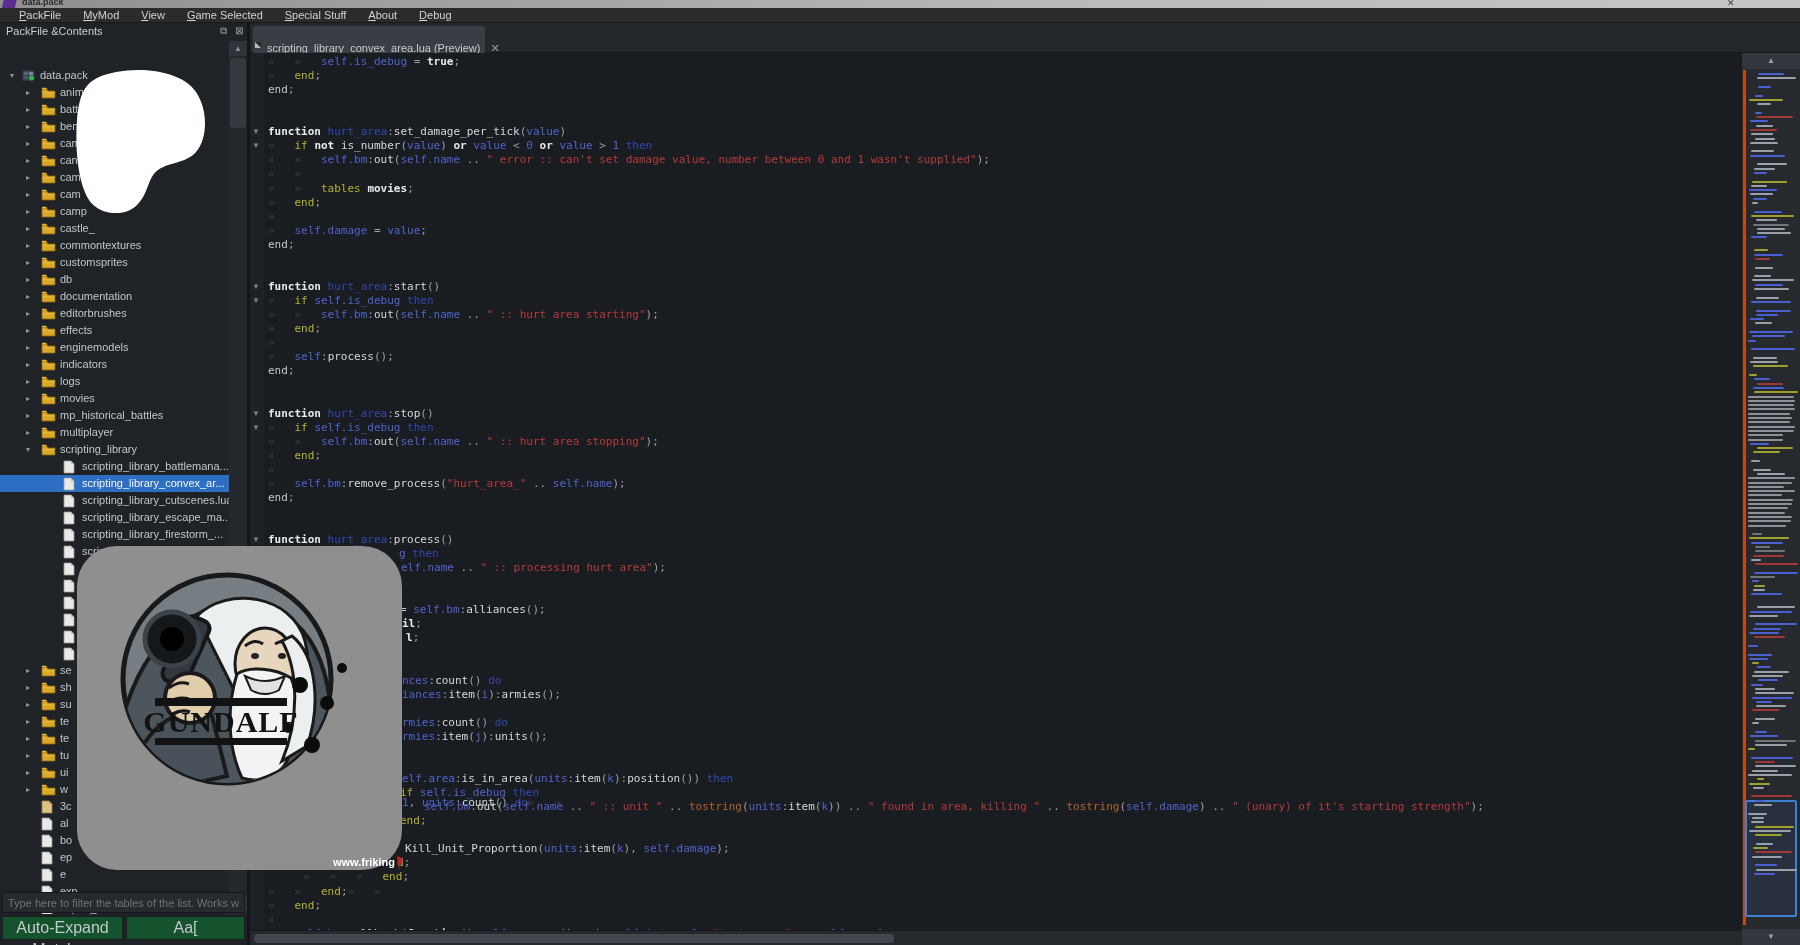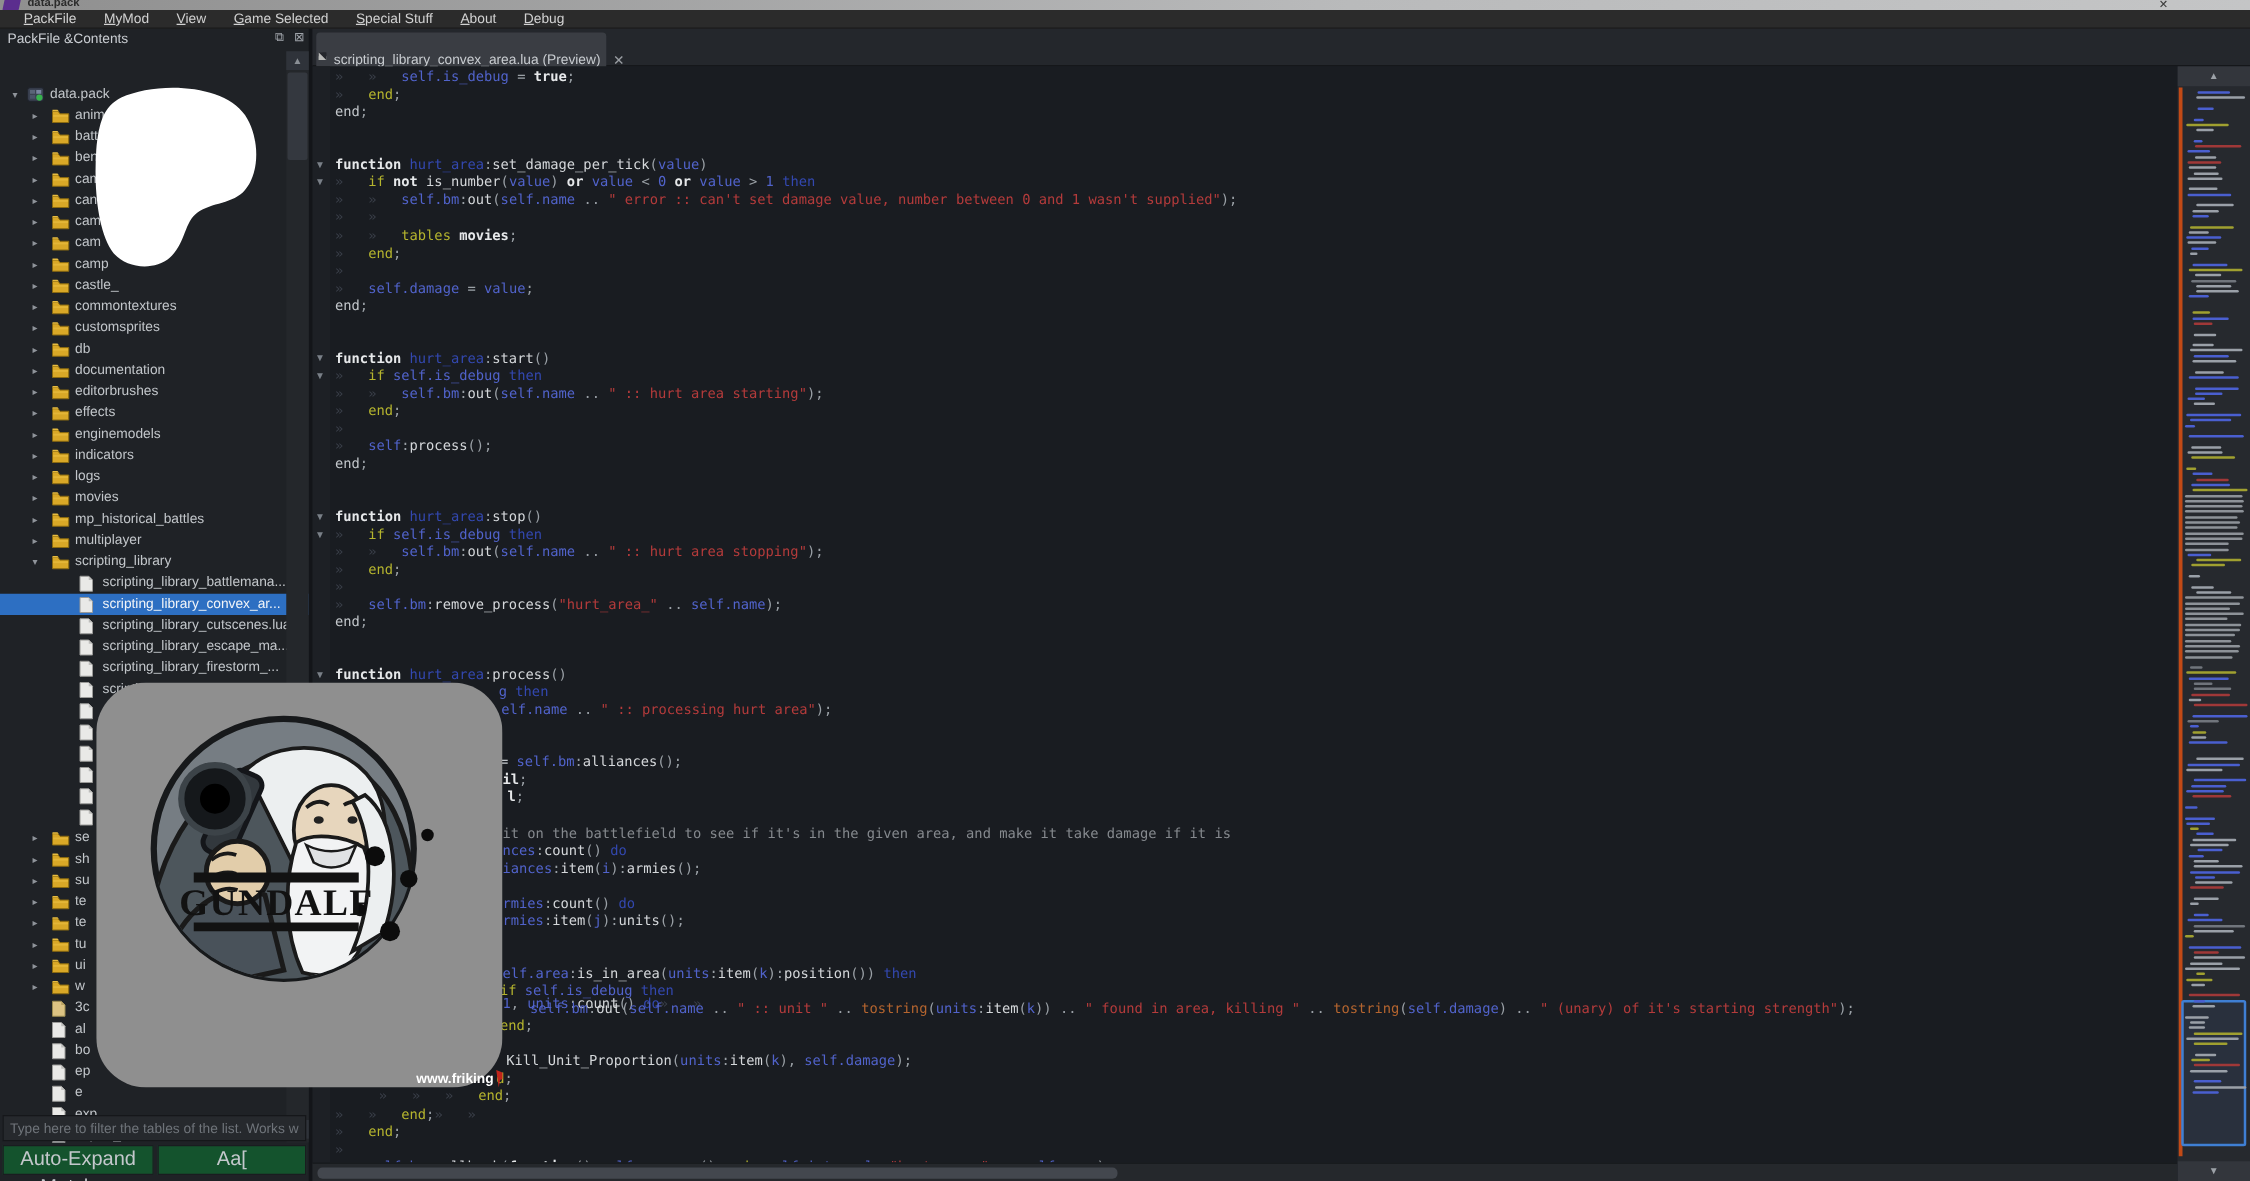--- a/index.html
+++ b/index.html
@@ -585,21 +585,20 @@
     <div class="cline" style="top: 465.98px; left: 18px;"></div>
     <div class="cline" style="top: 480.04px; left: 18px;"><span class="kw">function </span><span class="db">hurt_area</span><span class="o">:</span><span class="f">process</span><span class="o">()</span></div>
     <div class="cline" style="top: 494.1px; left: 149px;"><span class="v">g</span><span class="o"> </span><span class="db">then</span></div>
     <div class="cline" style="top: 508.16px; left: 151px;"><span class="v">elf.name</span><span class="o"> .. </span><span class="s">" :: processing hurt area"</span><span class="o">);</span></div>
     <div class="cline" style="top: 522.22px; left: 18px;"></div>
     <div class="cline" style="top: 536.28px; left: 18px;"></div>
     <div class="cline" style="top: 550.34px; left: 150px;"><span class="m">= </span><span class="v">self.bm</span><span class="o">:</span><span class="f">alliances</span><span class="o">();</span></div>
     <div class="cline" style="top: 564.4px; left: 152px;"><span class="kw">il</span><span class="o">;</span></div>
     <div class="cline" style="top: 578.46px; left: 156px;"><span class="kw">l</span><span class="o">;</span></div>
     <div class="cline" style="top: 592.52px; left: 18px;"></div>
-    <div class="cline" style="top: 606.58px; left: 152px;"><span class="c">it on the battlefield to see if it's in the given area, and make it take damage if it is</span></div>
     <div class="cline" style="top: 620.64px; left: 152px;"><span class="v">nces</span><span class="o">:</span><span class="f">count</span><span class="o">() </span><span class="db">do</span></div>
     <div class="cline" style="top: 634.7px; left: 152px;"><span class="v">iances</span><span class="o">:</span><span class="f">item</span><span class="o">(</span><span class="v">i</span><span class="o">):</span><span class="f">armies</span><span class="o">();</span></div>
     <div class="cline" style="top: 648.76px; left: 18px;"></div>
     <div class="cline" style="top: 662.82px; left: 152px;"><span class="v">rmies</span><span class="o">:</span><span class="f">count</span><span class="o">() </span><span class="db">do</span></div>
     <div class="cline" style="top: 676.88px; left: 152px;"><span class="v">rmies</span><span class="o">:</span><span class="f">item</span><span class="o">(</span><span class="v">j</span><span class="o">):</span><span class="f">units</span><span class="o">();</span></div>
     <div class="cline" style="top: 690.94px; left: 18px;"></div>
     <div class="cline" style="top: 743px; left: 152px;"><span class="v">1</span><span class="o">, </span><span class="v">units</span><span class="o">:</span><span class="f">count</span><span class="o">() </span><span class="db">do</span><span class="t">»&nbsp;&nbsp;&nbsp;</span><span class="t">»&nbsp;&nbsp;&nbsp;</span></div>
     <div class="cline" style="top: 719.06px; left: 152px;"><span class="v">elf.area</span><span class="o">:</span><span class="f">is_in_area</span><span class="o">(</span><span class="v">units</span><span class="o">:</span><span class="f">item</span><span class="o">(</span><span class="v">k</span><span class="o">):</span><span class="f">position</span><span class="o">()) </span><span class="db">then</span></div>
     <div class="cline" style="top: 733.12px; left: 150px;"><span class="k">if</span><span class="o"> </span><span class="v">self.is_debug</span><span class="o"> </span><span class="db">then</span></div>
     <div class="cline" style="top: 747.18px; left: 174px;"><span class="v">self.bm</span><span class="o">:</span><span class="f">out</span><span class="o">(</span><span class="v">self.name</span><span class="o"> .. </span><span class="s">" :: unit "</span><span class="o"> .. </span><span class="ts">tostring</span><span class="o">(</span><span class="v">units</span><span class="o">:</span><span class="f">item</span><span class="o">(</span><span class="v">k</span><span class="o">)) .. </span><span class="s">" found in area, killing "</span><span class="o"> .. </span><span class="ts">tostring</span><span class="o">(</span><span class="v">self.damage</span><span class="o">) .. </span><span class="s">" (unary) of it's starting strength"</span><span class="o">);</span></div>

